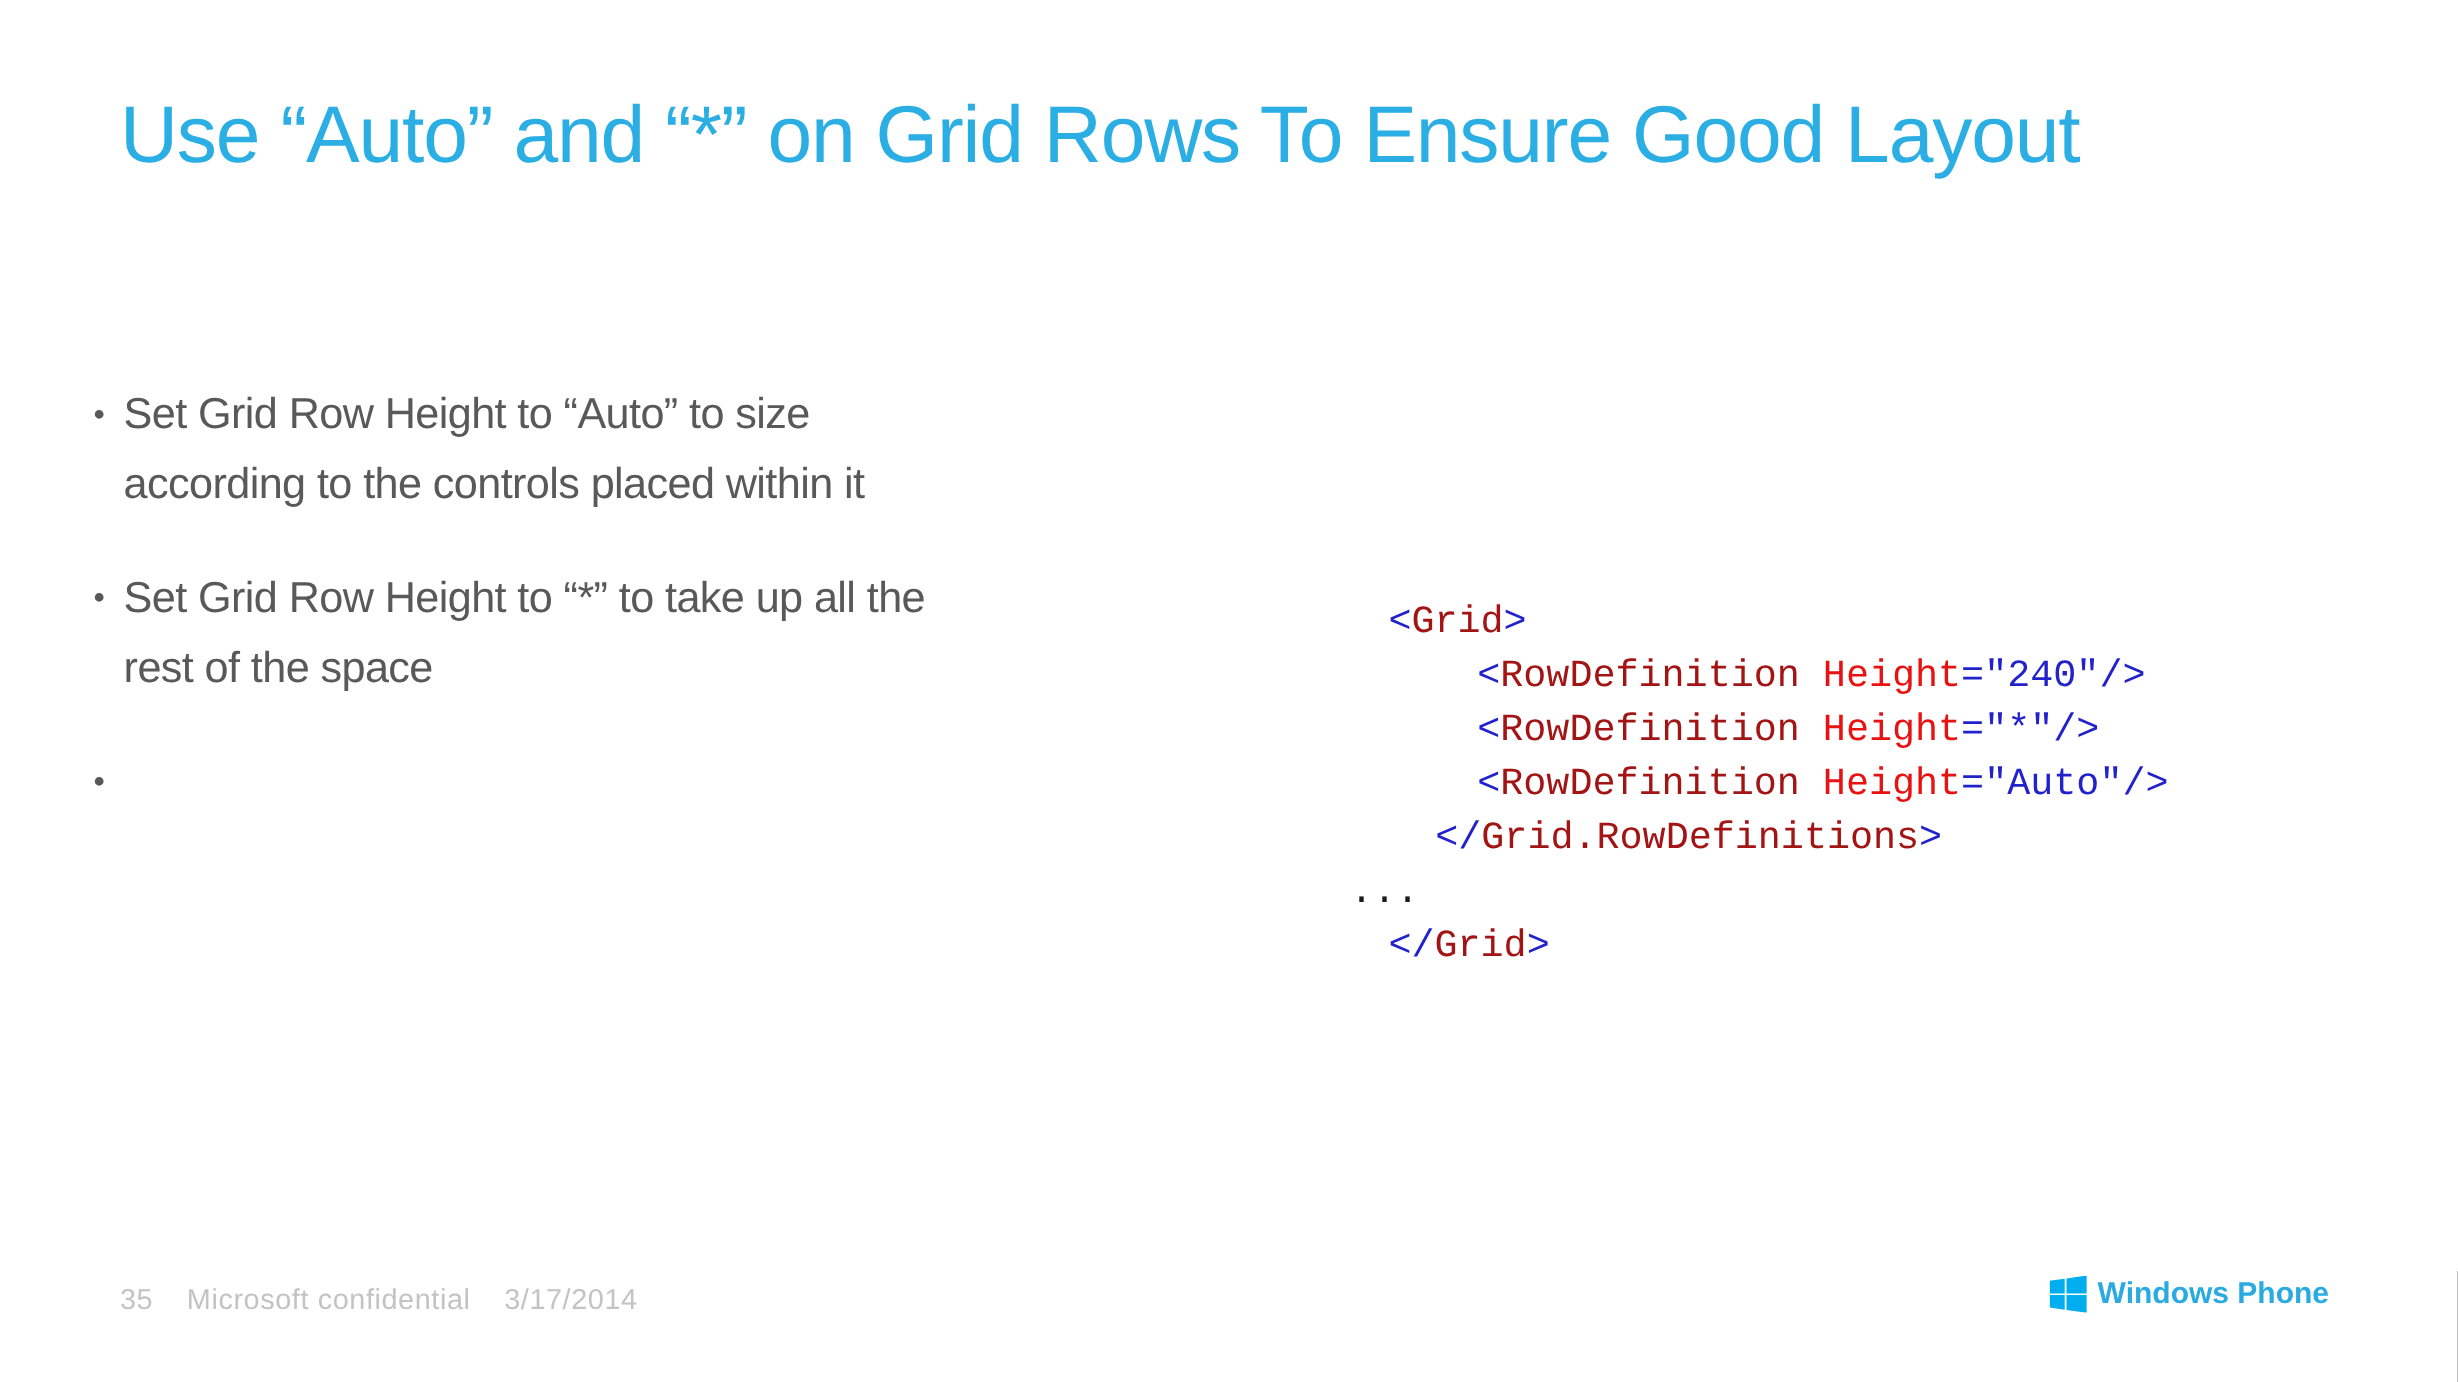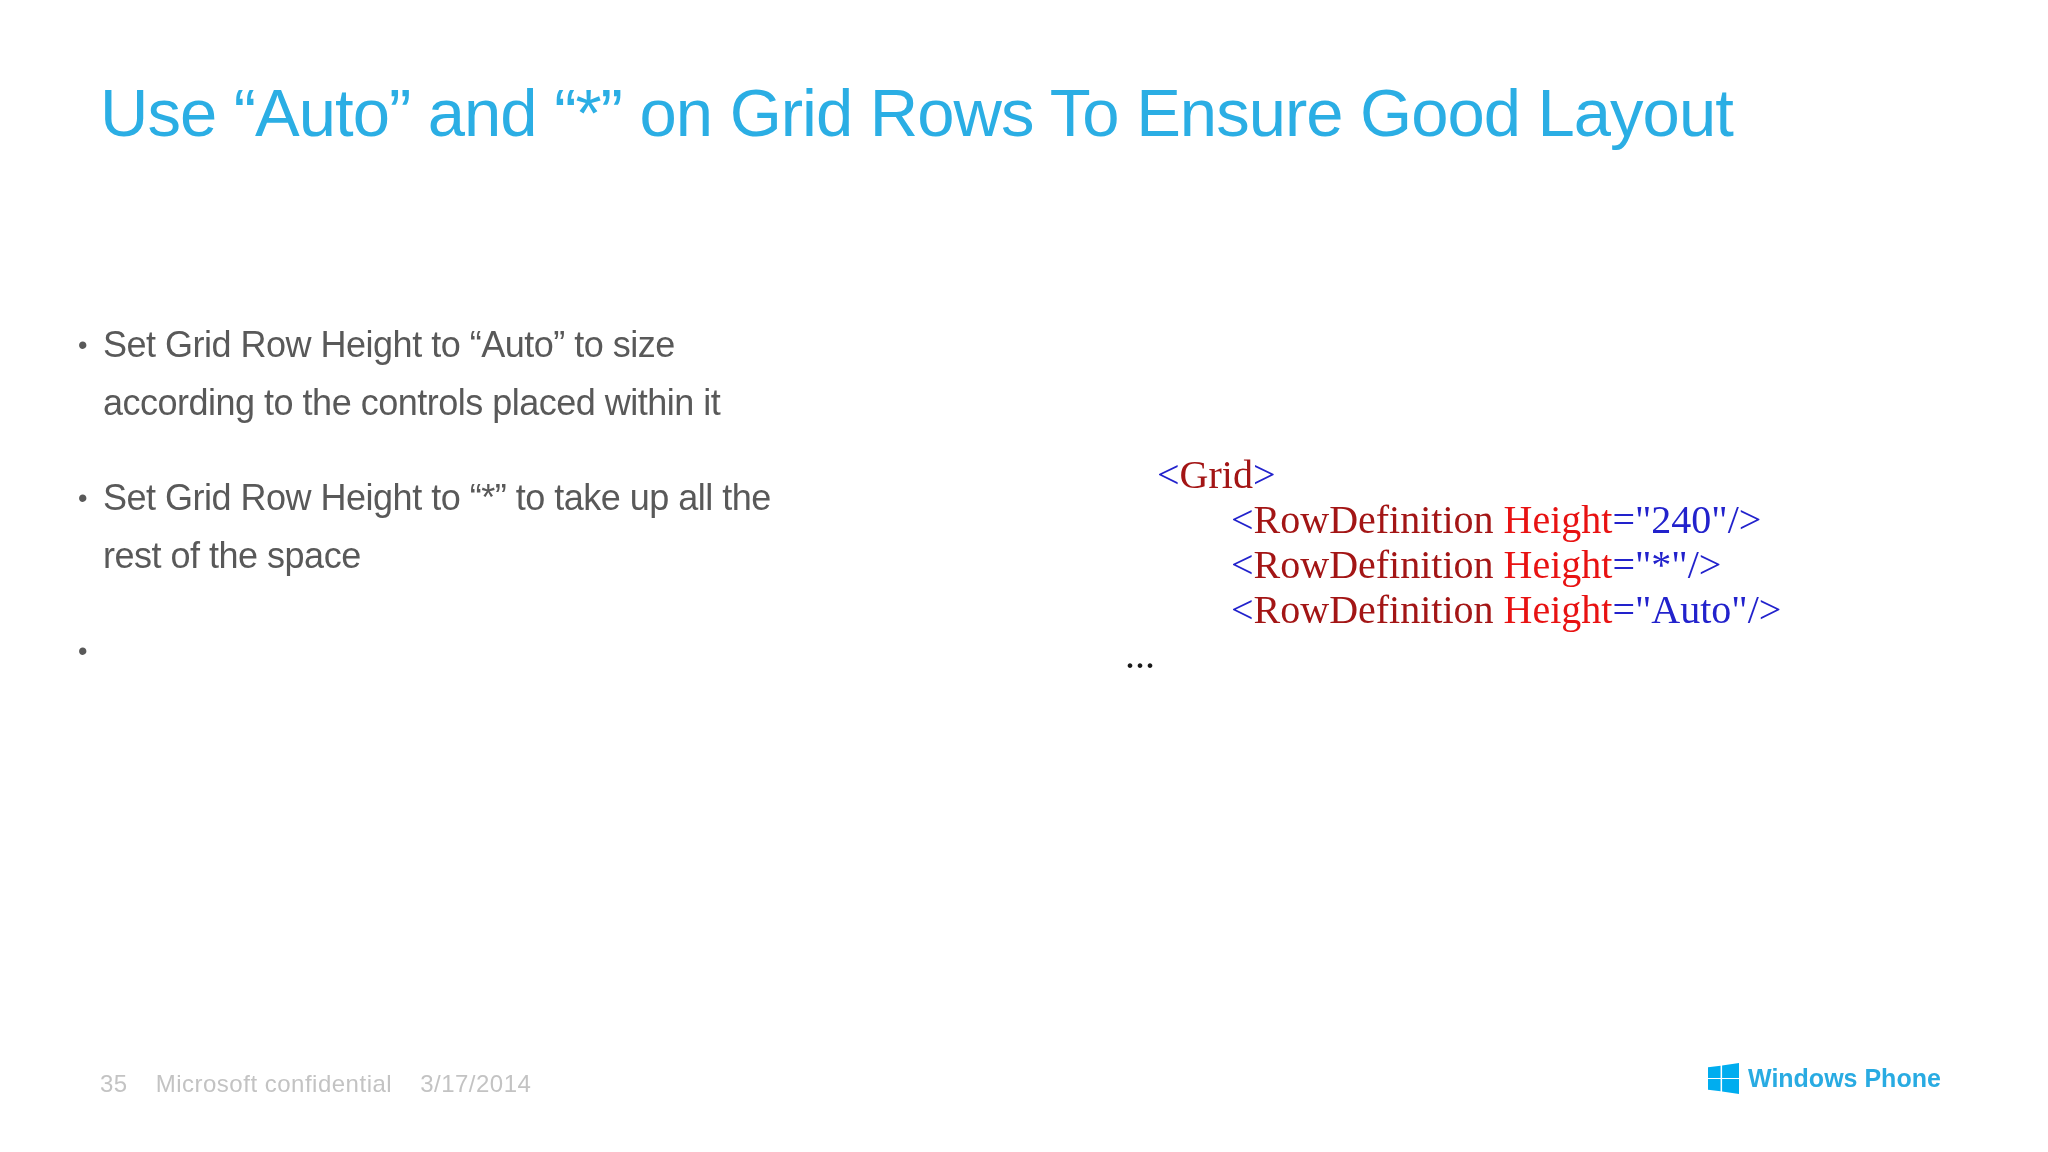--- a/index.html
+++ b/index.html
@@ -44,23 +44,23 @@
     font-size: 36px;
     line-height: 58px;
     color: var(--text);
     white-space: pre-line;
     letter-spacing: -0.5px;
   }
 
   .code-block {
     position: absolute;
     left: 1125px;
-    top: 452px;
-    font-family: Liberation Serif, serif;
-    font-size: 40px;
+    top: 496px;
+    font-family: Liberation Mono, monospace;
+    font-size: 32px;
     line-height: 45px;
   }
   .code-line { white-space: pre; }
   .tok-punct   { color: var(--code-punct); }
   .tok-element { color: var(--code-element); }
   .tok-attr    { color: var(--code-attr); }
   .tok-value   { color: var(--code-value); }
   .tok-plain   { color: var(--code-plain); }
 
   .footer {
@@ -112,21 +112,23 @@
       <div class="bullet">
         <span class="marker">•</span>
       </div>
     </div>
 
   <div class="code-block">
       <div class="code-line" style="padding-left: 32px;"><span class="tok-punct">&lt;</span><span class="tok-element">Grid</span><span class="tok-punct">&gt;</span></div>
       <div class="code-line" style="padding-left: 106px;"><span class="tok-punct">&lt;</span><span class="tok-element">RowDefinition</span><span class="tok-plain"> </span><span class="tok-attr">Height</span><span class="tok-punct">=</span><span class="tok-value">"240"</span><span class="tok-punct">/&gt;</span></div>
       <div class="code-line" style="padding-left: 106px;"><span class="tok-punct">&lt;</span><span class="tok-element">RowDefinition</span><span class="tok-plain"> </span><span class="tok-attr">Height</span><span class="tok-punct">=</span><span class="tok-value">"*"</span><span class="tok-punct">/&gt;</span></div>
       <div class="code-line" style="padding-left: 106px;"><span class="tok-punct">&lt;</span><span class="tok-element">RowDefinition</span><span class="tok-plain"> </span><span class="tok-attr">Height</span><span class="tok-punct">=</span><span class="tok-value">"Auto"</span><span class="tok-punct">/&gt;</span></div>
+      <div class="code-line" style="padding-left: 71px;"><span class="tok-punct">&lt;/</span><span class="tok-element">Grid.RowDefinitions</span><span class="tok-punct">&gt;</span></div>
       <div class="code-line" style="padding-left: 0px;"><span class="tok-plain">...</span></div>
+      <div class="code-line" style="padding-left: 32px;"><span class="tok-punct">&lt;/</span><span class="tok-element">Grid</span><span class="tok-punct">&gt;</span></div>
     </div>
 
   <div class="footer">
     <span>35</span>
     <span>Microsoft confidential</span>
     <span>3/17/2014</span>
   </div>
 
   <div class="logo">
     <svg class="flag" viewBox="0 0 88 88">

